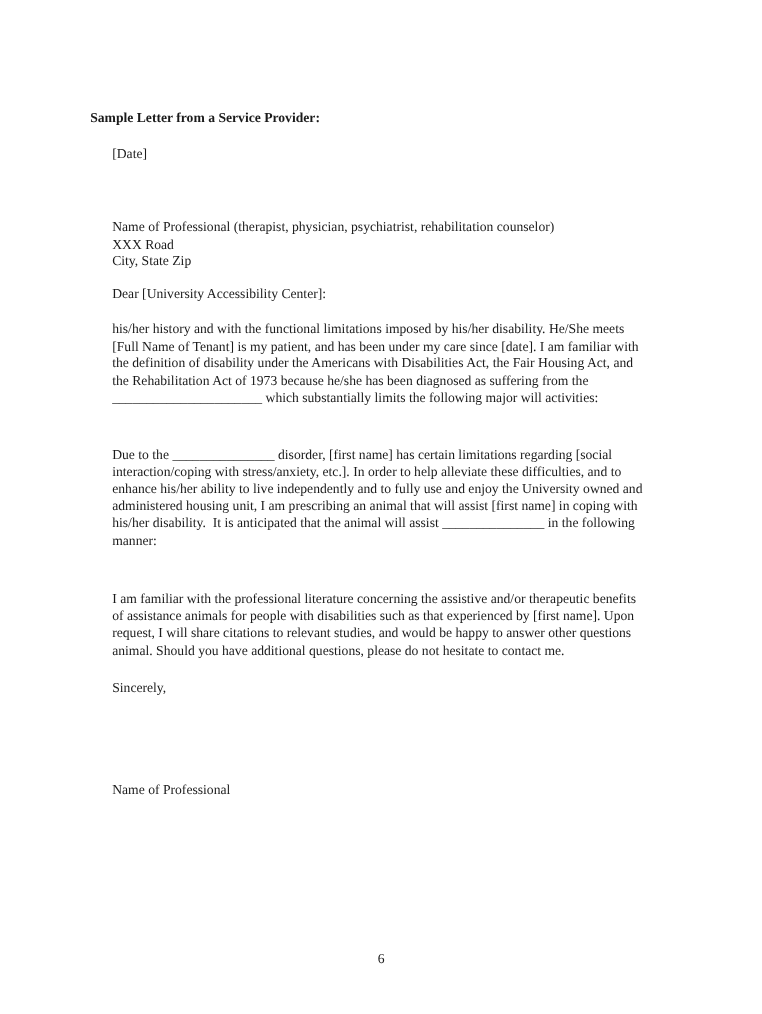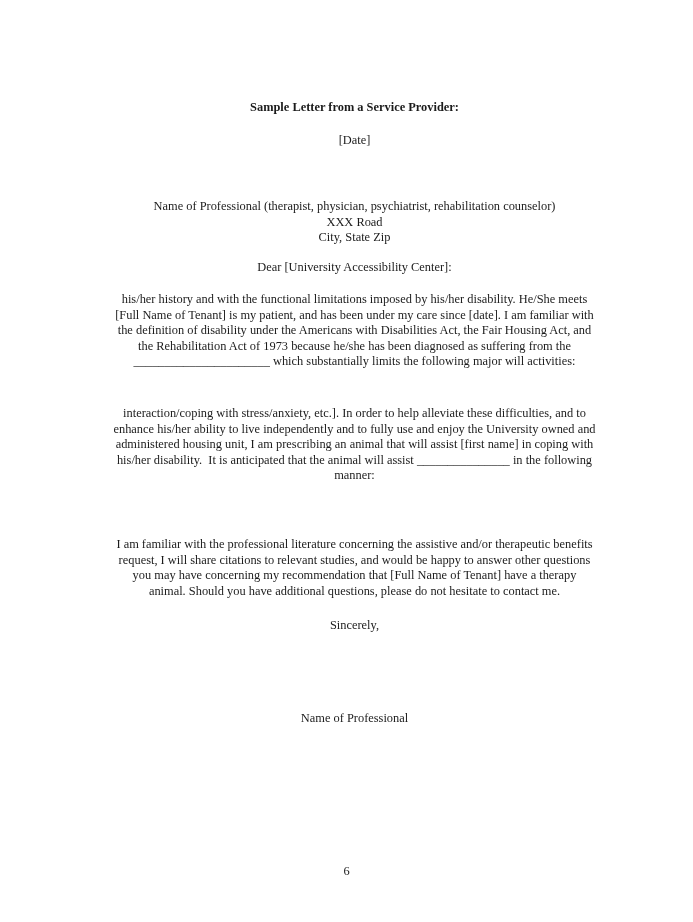--- a/index.html
+++ b/index.html
@@ -15,24 +15,24 @@
     font-family: "Liberation Serif", "DejaVu Serif", serif;
     font-size: 12.4px;
     line-height: 15.5px;
     color: #1b1b1b;
     overflow: hidden;
   }
   .block {
     position: absolute;
     left: 82px;
     width: 545px;
-    text-align: center;
   }
   .line {
     white-space: pre;
+    margin-left: 20px;
   }
   .heading {
     top: 100px;
     font-weight: bold;
   }
   .date-line        { top: 133px; }
   .address-block    { top: 199px; }
   .salutation       { top: 260px; }
   .paragraph-1      { top: 292px; }
   .paragraph-2      { top: 406px; }
@@ -66,31 +66,32 @@
 
   <div class="block paragraph-1">
     <div class="line">his/her history and with the functional limitations imposed by his/her disability. He/She meets</div>
     <div class="line">[Full Name of Tenant] is my patient, and has been under my care since [date]. I am familiar with</div>
     <div class="line">the definition of disability under the Americans with Disabilities Act, the Fair Housing Act, and</div>
     <div class="line">the Rehabilitation Act of 1973 because he/she has been diagnosed as suffering from the</div>
     <div class="line">______________________ which substantially limits the following major will activities:</div>
   </div>
 
   <div class="block paragraph-2">
+    <div class="line">Due to the _______________ disorder, [first name] has certain limitations regarding [social</div>
     <div class="line">interaction/coping with stress/anxiety, etc.]. In order to help alleviate these difficulties, and to</div>
     <div class="line">enhance his/her ability to live independently and to fully use and enjoy the University owned and</div>
     <div class="line">administered housing unit, I am prescribing an animal that will assist [first name] in coping with</div>
     <div class="line">his/her disability.  It is anticipated that the animal will assist _______________ in the following</div>
     <div class="line">manner:</div>
   </div>
 
   <div class="block paragraph-3">
     <div class="line">I am familiar with the professional literature concerning the assistive and/or therapeutic benefits</div>
+    <div class="line">of assistance animals for people with disabilities such as that experienced by [first name]. Upon</div>
     <div class="line">request, I will share citations to relevant studies, and would be happy to answer other questions</div>
-    <div class="line">you may have concerning my recommendation that [Full Name of Tenant] have a therapy</div>
     <div class="line">animal. Should you have additional questions, please do not hesitate to contact me.</div>
   </div>
 
   <div class="block closing line">Sincerely,</div>
 
   <div class="block signature line">Name of Professional</div>
 
   <div class="page-number">6</div>
 
 </div>

